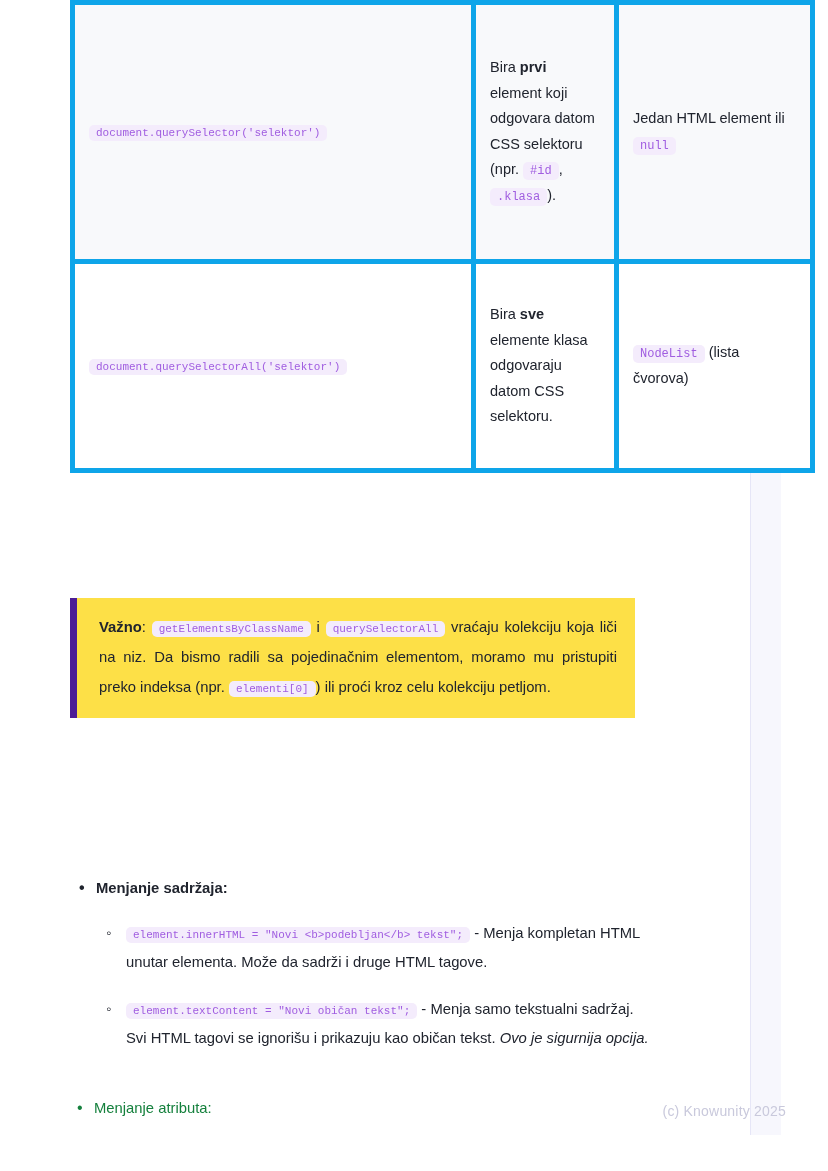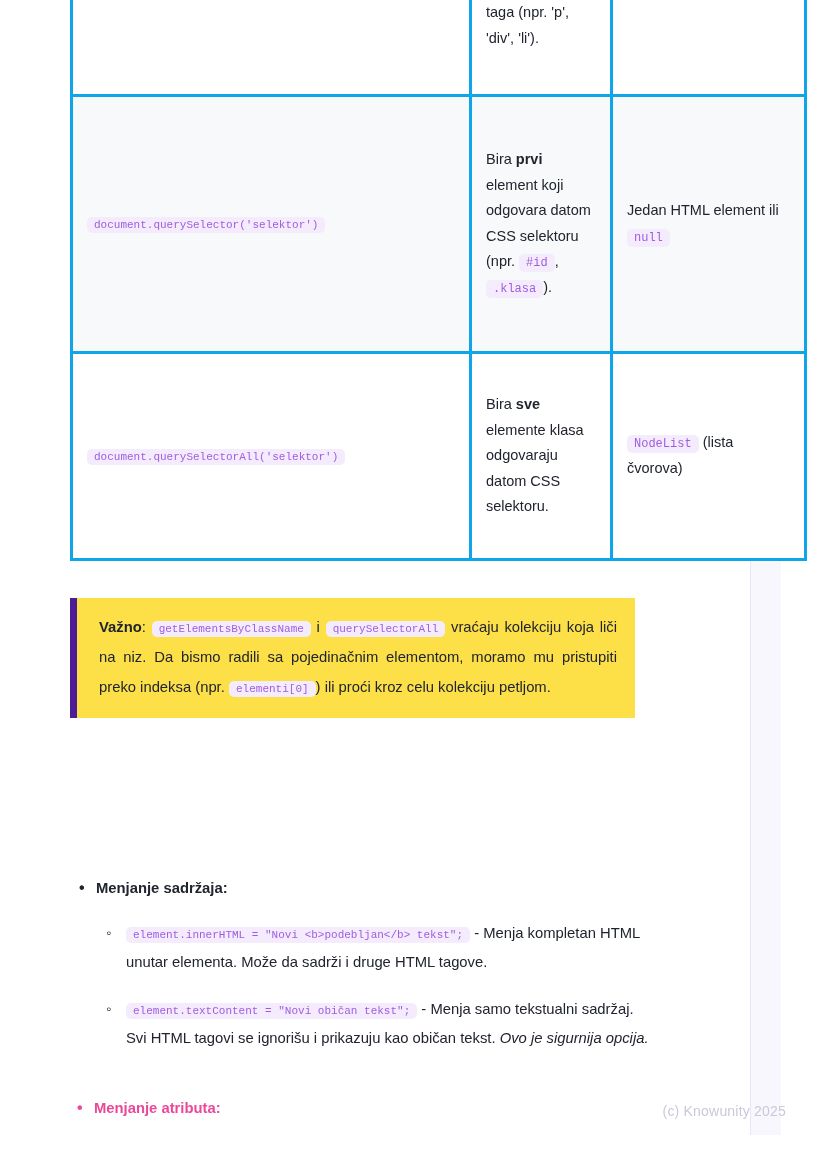--- a/index.html
+++ b/index.html
@@ -51,21 +51,21 @@
 
   
   .tbl {
     width: 643px;
     border-collapse: collapse;
     table-layout: fixed;
     background: #ffffff;
     font-size: 14.5px;
   }
   .tbl td {
-    border: 3px solid #0ea5e9;
+    border: 5px solid #0ea5e9;
     vertical-align: middle;
     padding: 12px 14px;
     line-height: 25.5px;
     color: #20242e;
   }
   .tbl tr.alt td { background: #f8f9fb; }
   .tbl tr.plain td { background: #ffffff; }
   .col-a { width: 368px; }
   .col-b { width: 110px; }
   .col-c { width: 163px; }
@@ -164,24 +164,24 @@
     font-size: 15px;
     color: #20242e;
   }
   .li-last {
     position: absolute;
     left: 70px;
     top: 1094px;
     width: 560px;
     font-size: 14.8px;
     line-height: 29px;
-    font-weight: bold;
+    font-weight: normal;
     padding-left: 24px;
     box-sizing: border-box;
-    color: #ec4899;
+    color: #15803d;
   }
   .li-last::before {
     content: "•";
     position: absolute;
     left: 7px;
     top: -1px;
     font-size: 16px;
   }
   em { font-style: italic; }
 
@@ -201,27 +201,20 @@
 <div class="page">
 
   <div class="right-rule"></div>
   <div class="right-band"></div>
 
   <div class="content">
 
     <table class="tbl">
       <tbody>
 
-        <tr class="plain row-clip-top">
-          <td class="col-a" style="height:70px;"></td>
-          <td class="col-b" style="vertical-align:top;padding-top:0;">
-            <span>taga (npr. 'p', 'div', 'li').</span>
-          </td>
-          <td class="col-c"></td>
-        </tr>
 
         <tr class="alt">
           <td class="col-a" style="height:230px;">
             <span class="code">document.querySelector('selektor')</span>
           </td>
           <td class="col-b" style="vertical-align:middle;">
             <span>Bira </span><b>prvi</b><span> element koji odgovara datom CSS selektoru (npr. </span><span class="code sm">#id</span><span>, </span><span class="code sm">.klasa</span><span>).</span>
           </td>
           <td class="col-c">
             <span>Jedan HTML element ili </span><span class="code sm">null</span>

